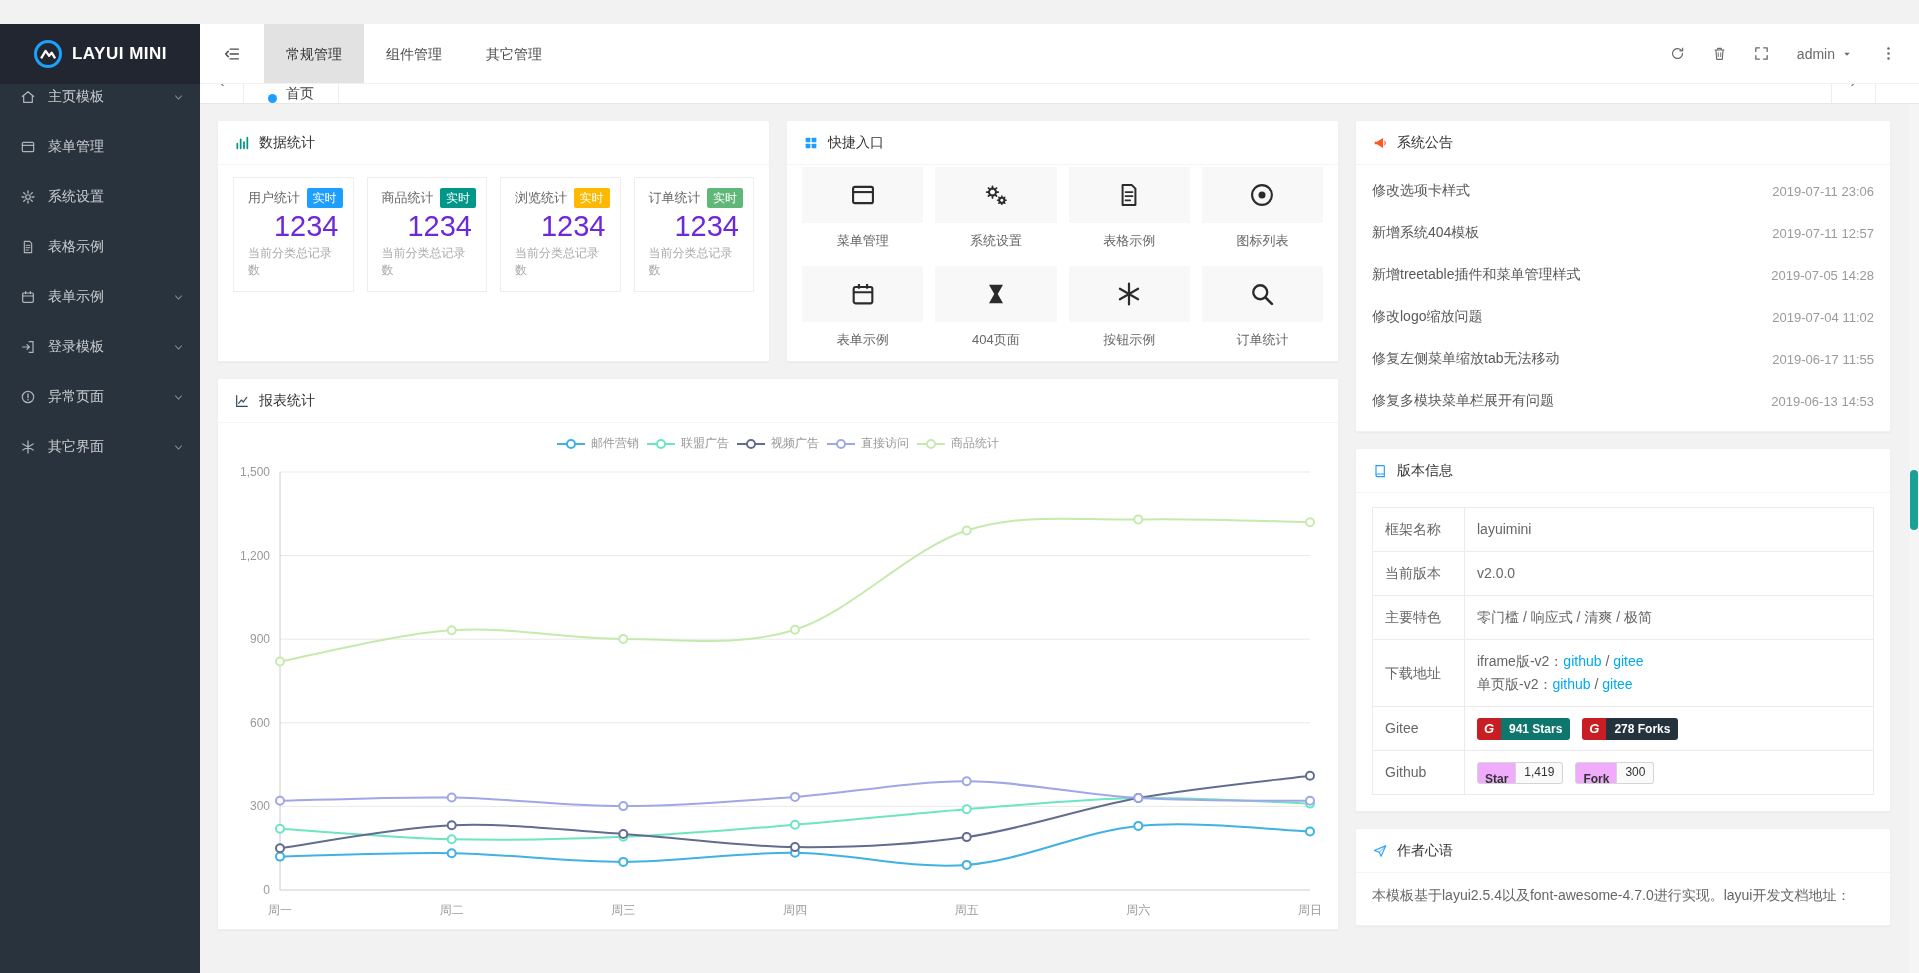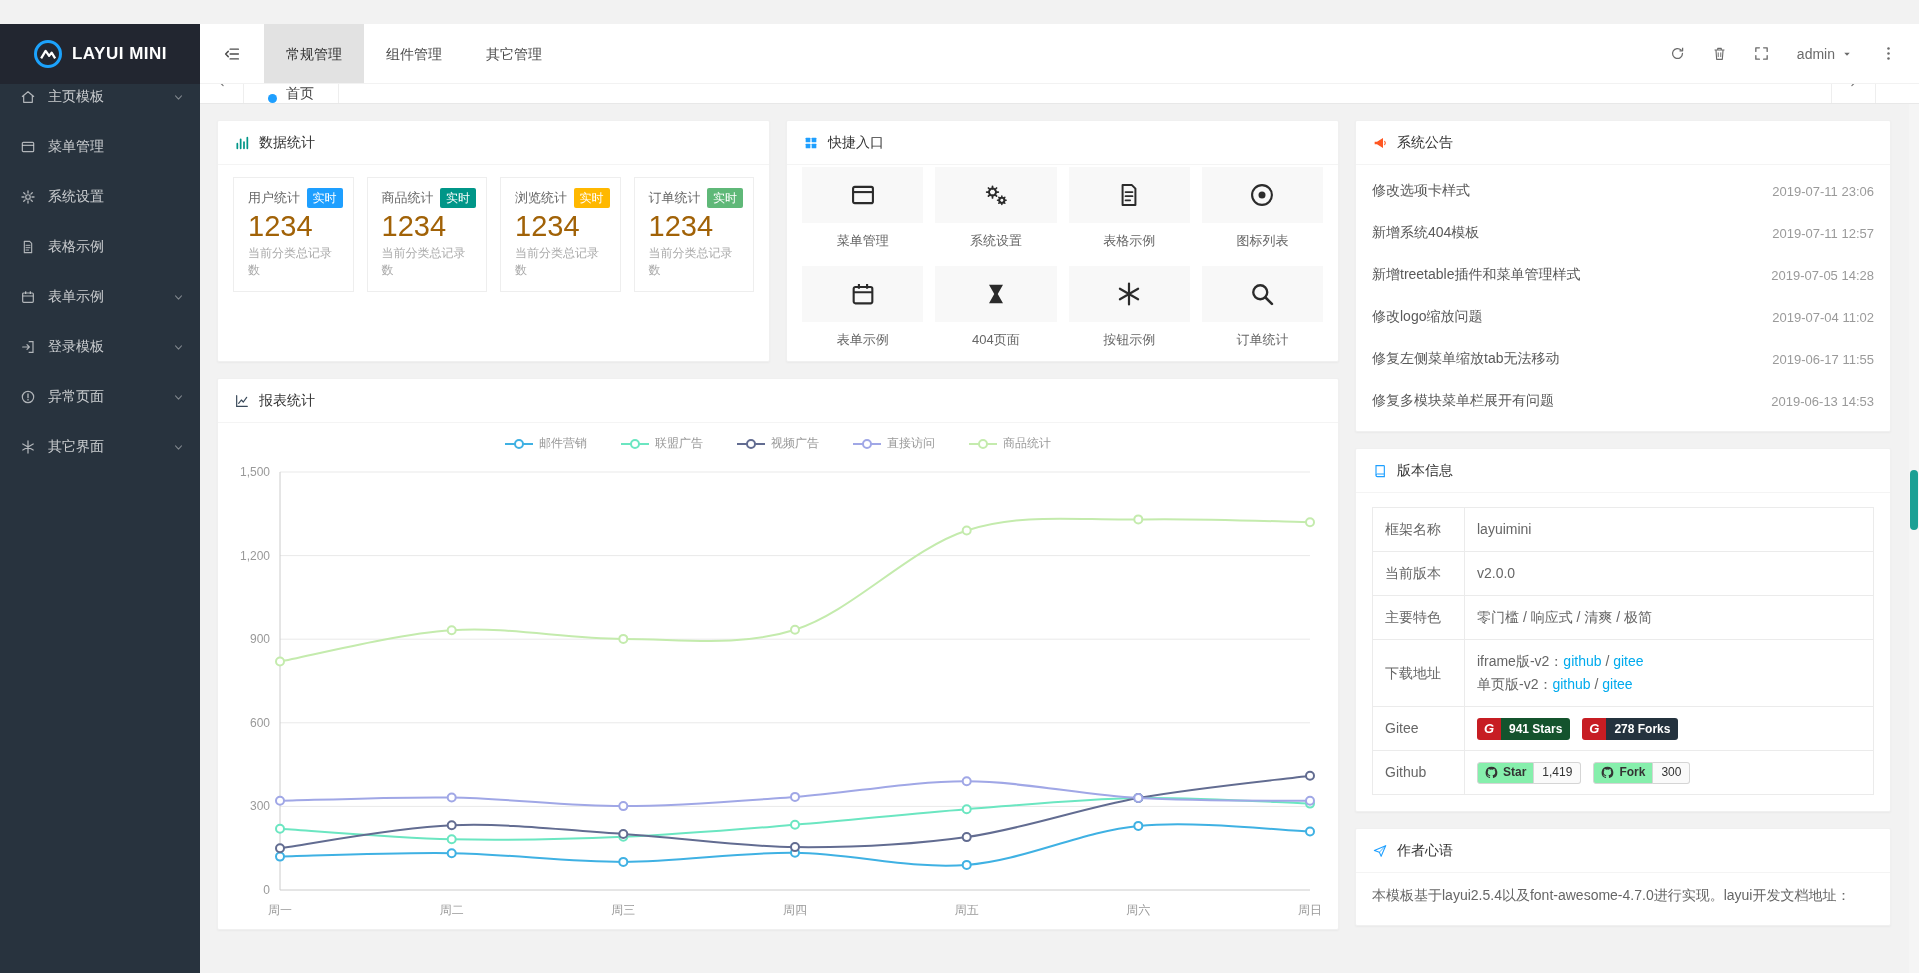--- a/index.html
+++ b/index.html
@@ -48,33 +48,33 @@
   .row1 .card { flex: 1; min-width: 0; }
   .card { background: #fff; border: 1px solid #f0f0f0; border-radius: 2px; box-shadow: 0 1px 2px rgba(0,0,0,.04); margin-bottom: 16px; }
   .card-h { height: 44px; display: flex; align-items: center; gap: 9px; padding: 0 16px; border-bottom: 1px solid #f4f4f4; font-size: 14px; color: #333; }
   .card-h svg { width: 16px; height: 16px; flex: none; }
   .card-b { padding: 12px 15px; }
 
   
   .stats-grid { display: grid; grid-template-columns: 1fr 1fr 1fr 1fr; gap: 13px; }
   .stat-box { position: relative; border: 1px solid #eee; padding: 11px 14px 12px; background: #fff; }
   .stat-name { font-size: 13px; color: #666; }
-  .stat-num { font-size: 29px; color: #a16207; margin: 3px 0 2px; }
+  .stat-num { font-size: 29px; color: #6d28d9; margin: 3px 0 2px; text-align: right; }
   .stat-desc { font-size: 12px; color: #aaa; }
   .badge { position: absolute; top: 10px; right: 10px; color: #fff; font-size: 12px; line-height: 20px; padding: 0 6px; border-radius: 2px; }
 
   
   .quick-grid { display: grid; grid-template-columns: repeat(4, 1fr); gap: 16px 12px; padding-top: 2px; }
   .q-item { text-align: center; cursor: pointer; }
   .q-box { background: #f8f8f8; height: 56px; display: flex; align-items: center; justify-content: center; }
   .q-box svg { width: 28px; height: 28px; color: #2b2b2b; }
   .q-label { font-size: 13px; color: #666; margin-top: 9px; }
 
   
-  .legend { display: flex; justify-content: center; gap: 34px; padding: 12px 0 2px; }
+  .legend { display: flex; justify-content: center; gap: 8px; padding: 12px 0 2px; }
   .legend-item { display: inline-flex; align-items: center; gap: 6px; font-size: 12px; color: #999; cursor: pointer; }
   #chart { padding: 2px 8px 0 0; }
   #chart svg text { font-family: "Liberation Sans", "DejaVu Sans", sans-serif; }
 
   
   .ann-body { padding: 5px 16px 9px; }
   .ann-row { display: flex; justify-content: space-between; align-items: center; height: 42px; cursor: pointer; }
   .ann-text { font-size: 14px; color: #595959; overflow: hidden; white-space: nowrap; text-overflow: ellipsis; }
   .ann-date { font-size: 13px; color: #9a9a9a; flex: none; margin-left: 12px; }
 
@@ -82,21 +82,21 @@
   .v-body { padding: 14px 16px 16px; }
   .v-table { width: 100%; border-collapse: collapse; font-size: 14px; color: #666; }
   .v-table td { border: 1px solid #ebebeb; padding: 10px 12px; line-height: 23px; }
   .v-table td.vlabel { width: 92px; color: #666; }
   .v-table a { color: #01AAED; text-decoration: none; cursor: pointer; }
   .gitee-badges, .gh-badges { display: flex; gap: 12px; align-items: center; }
   .gitee-badge { display: inline-flex; height: 22px; border-radius: 3px; overflow: hidden; font-size: 12px; cursor: pointer; line-height: 22px; }
   .gb-left { width: 24px; display: flex; align-items: center; justify-content: center; color: #fff; font-weight: bold; font-style: italic; font-size: 13px; }
   .gb-right { color: #fff; padding: 0 8px; font-weight: bold; display: flex; align-items: center; }
   .gh-badge { display: inline-flex; height: 22px; font-size: 12px; color: #333; cursor: pointer; }
-  .gh-left { display: flex; align-items: center; gap: 5px; padding: 0 7px; background: #86efac; border: 1px solid #d5d5d5; border-radius: 3px 0 0 3px; font-weight: bold; }
+  .gh-left { display: flex; align-items: center; gap: 5px; padding: 0 7px; background: #f0abfc; border: 1px solid #d5d5d5; border-radius: 3px 0 0 3px; font-weight: bold; flex-direction: column; }
   .gh-count { display: flex; align-items: center; padding: 0 8px; background: #fafafa; border: 1px solid #d5d5d5; border-left: none; border-radius: 0 3px 3px 0; }
   .ghicon { width: 13px; height: 13px; }
 
   
   .author-body { padding: 10px 16px 16px; font-size: 14px; color: #666; line-height: 1.85; }
 
   
   .scrollbar { position: absolute; right: 0; top: 104px; bottom: 0; width: 10px; background: #f5f5f5; z-index: 7; cursor: pointer; }
   .scrollbar .thumb { position: absolute; left: 1px; right: 1px; top: 366px; height: 60px; border-radius: 4px; }
 
@@ -651,21 +651,21 @@
                   <div><span>iframe版-v2：</span><a>github</a><span> / </span><a>gitee</a></div>
                   <div><span>单页版-v2：</span><a>github</a><span> / </span><a>gitee</a></div>
                 </td>
               </tr>
               <tr>
                 <td class="vlabel">Gitee</td>
                 <td>
                   <div class="gitee-badges">
                     <span class="gitee-badge">
                       <span class="gb-left" style="background: rgb(199, 29, 35);">G</span>
-                      <span class="gb-right" style="background: #14532d;">941 Stars</span>
+                      <span class="gb-right" style="background: #0f766e;">941 Stars</span>
                     </span>
                     <span class="gitee-badge">
                       <span class="gb-left" style="background: rgb(199, 29, 35);">G</span>
                       <span class="gb-right" style="background: rgb(36, 50, 62);">278 Forks</span>
                     </span>
                   </div>
                 </td>
               </tr>
               <tr>
                 <td class="vlabel">Github</td>

